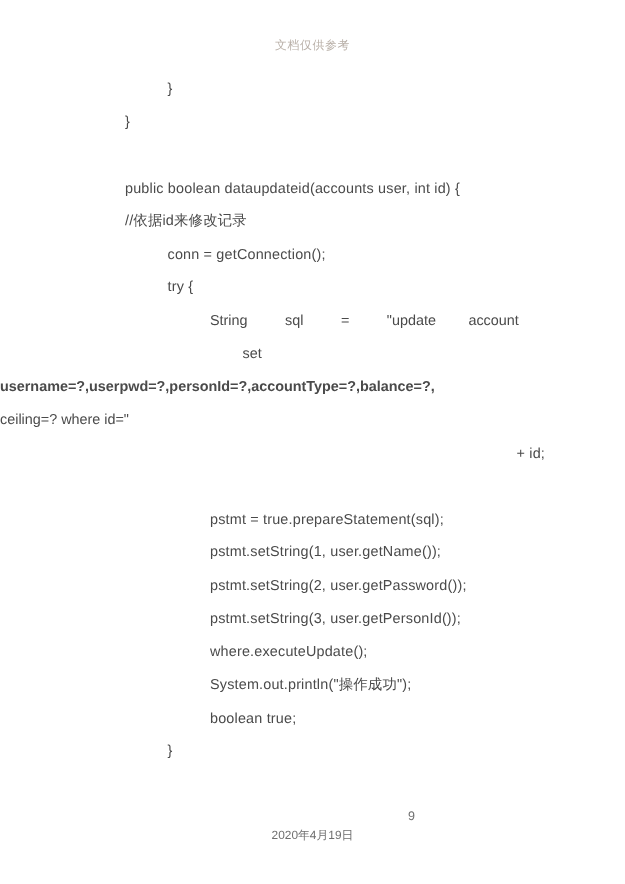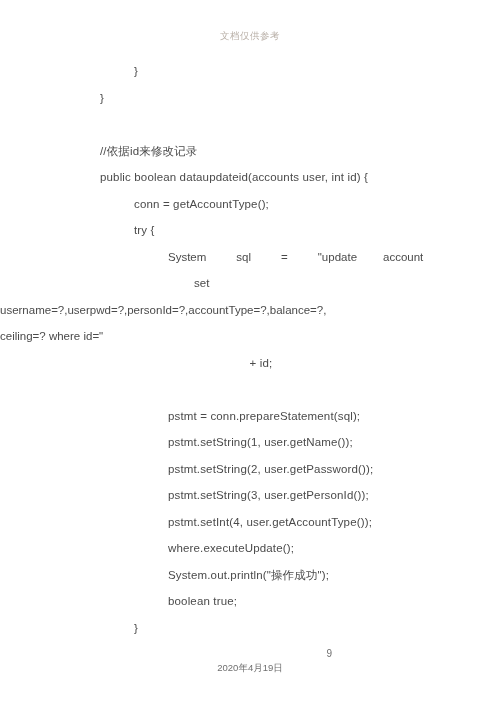--- a/index.html
+++ b/index.html
@@ -75,61 +75,60 @@
     color: #6f6f6f;
   }
   .sql-line-1 {
     display: block;
     padding-left: 102px;
   }
   .sp-wide { display: inline-block; width: 26px; }
   .sp-wide3 { display: inline-block; width: 30px; }
   .plus-id {
     display: block;
-    text-align: center;
+    text-align: right;
     padding-left: 20px;
   }
 </style>
 </head>
 <body>
 
 <div class="page">
 
   <div class="watermark">文档仅供参考</div>
 
   <div class="content">
 
     <div class="line indent-3">}</div>
     <div class="line indent-2">}</div>
     <div class="line blank"></div>
+    <div class="line indent-2">public boolean dataupdateid(accounts user, int id) {</div>
     <div class="line indent-2">//依据id来修改记录</div>
-    <div class="line indent-2">public boolean dataupdateid(accounts user, int id) {</div>
-    <div class="line indent-3">conn = getAccountType();</div>
+    <div class="line indent-3">conn = getConnection();</div>
     <div class="line indent-3">try {</div>
 
     <div class="wrap-block">
       <span class="sql-line-1">
-        <span>System</span><span class="sp-wide3"></span><span>sql</span><span class="sp-wide3"></span><span>=</span><span class="sp-wide3"></span><span>"update</span><span class="sp-wide"></span><span>account</span><span class="sp-wide"></span><span>set</span>
+        <span>String</span><span class="sp-wide3"></span><span>sql</span><span class="sp-wide3"></span><span>=</span><span class="sp-wide3"></span><span>"update</span><span class="sp-wide"></span><span>account</span><span class="sp-wide"></span><span>set</span>
       </span>
-      <span style="display:block;margin-left:-66px;width:370px;">
+      <span style="display:block;margin-left:-66px;width:370px;font-weight:bold;">
         <span>username=?,userpwd=?,personId=?,accountType=?,balance=?,</span>
       </span>
       <span style="display:block;margin-left:-66px;width:370px;">
         <span>ceiling=? where id="</span>
       </span>
     </div>
 
     <div class="line plus-id">+ id;</div>
     <div class="line blank"></div>
 
-    <div class="line indent-4">pstmt = conn.prepareStatement(sql);</div>
+    <div class="line indent-4">pstmt = true.prepareStatement(sql);</div>
     <div class="line indent-4">pstmt.setString(1, user.getName());</div>
     <div class="line indent-4">pstmt.setString(2, user.getPassword());</div>
     <div class="line indent-4">pstmt.setString(3, user.getPersonId());</div>
-    <div class="line indent-4">pstmt.setInt(4, user.getAccountType());</div>
     <div class="line indent-4">where.executeUpdate();</div>
     <div class="line indent-4">System.out.println("操作成功");</div>
     <div class="line indent-4">boolean true;</div>
     <div class="line indent-3">}</div>
 
   </div>
 
   <div class="footer">2020年4月19日</div>
   <div class="page-number">9</div>
 

